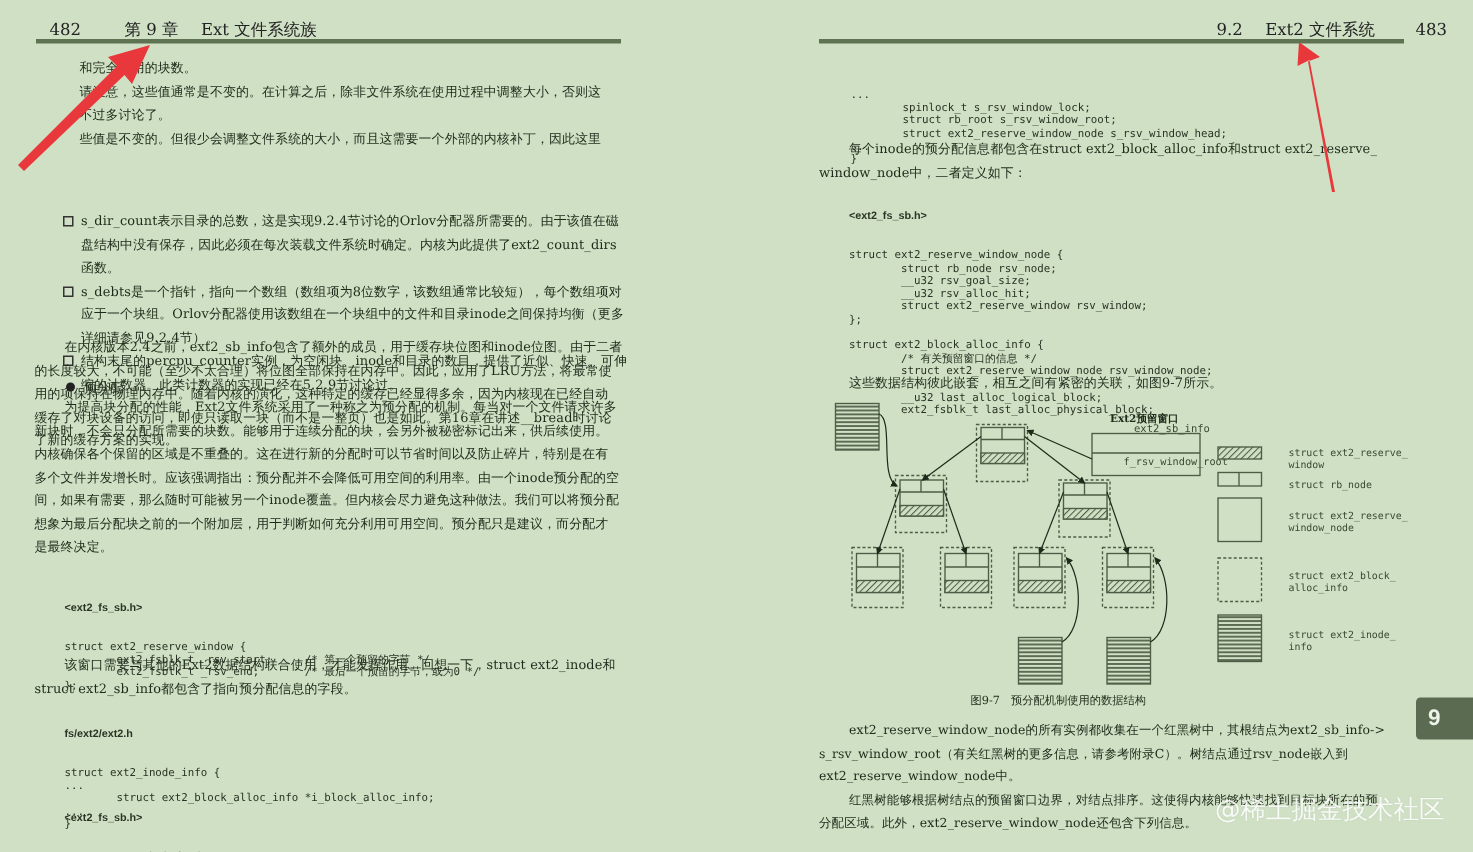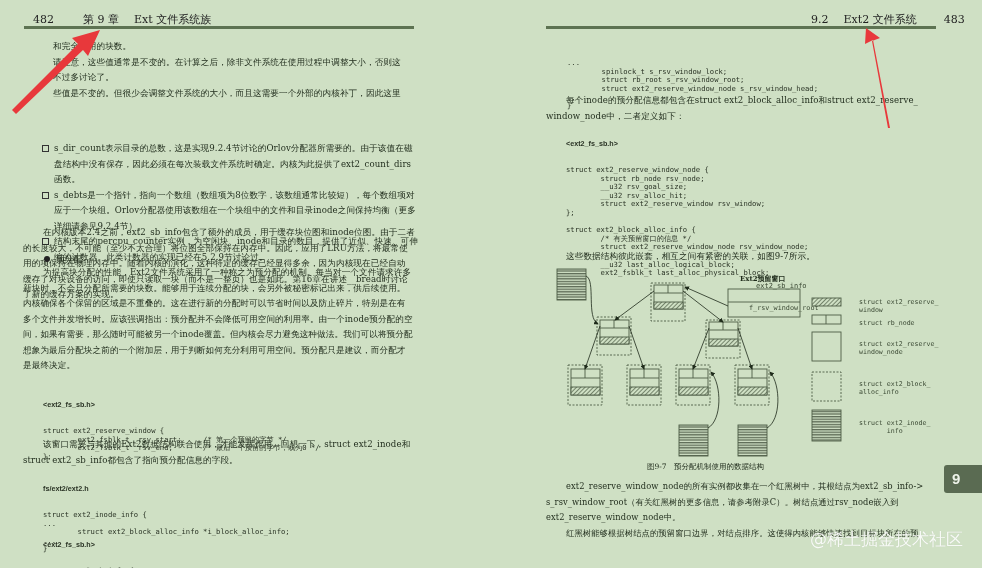--- a/index.html
+++ b/index.html
@@ -151,30 +151,31 @@
   <div class="legend-txt" style="left:250px;top:280px;font-size:7px;">ext2_sb_info</div>
   <div class="legend-txt" style="left:243px;top:302px;font-size:6.8px;">f_rsv_window_root</div>
 
   <div class="legend-txt" style="left:353px;top:296px;">struct ext2_reserve_
 window</div>
   <div class="legend-txt" style="left:353px;top:317px;">struct rb_node</div>
   <div class="legend-txt" style="left:353px;top:338px;">struct ext2_reserve_
 window_node</div>
   <div class="legend-txt" style="left:353px;top:378px;">struct ext2_block_
 alloc_info</div>
-  <div class="legend-txt" style="left:353px;top:417px;text-align:center;">struct ext2_inode_
+  <div class="legend-txt" style="left:353px;top:417px;">struct ext2_inode_
 info</div>
 
   <div class="cap" style="left:156px;top:460px;font-size:7.5px;">图9-7　预分配机制使用的数据结构</div>
 
   <div class="txt" style="left:55px;top:477px;font-size:8.3px;">
     <div style="padding-left:20px">ext2_reserve_window_node的所有实例都收集在一个红黑树中，其根结点为ext2_sb_info-&gt;</div>
     <div>s_rsv_window_root（有关红黑树的更多信息，请参考附录C）。树结点通过rsv_node嵌入到</div>
     <div>ext2_reserve_window_node中。</div>
     <div style="padding-left:20px">红黑树能够根据树结点的预留窗口边界，对结点排序。这使得内核能够快速找到目标块所在的预</div>
+    <div>分配区域。此外，ext2_reserve_window_node还包含下列信息。</div>
   </div>
 </div>
 
 <svg style="position:absolute;left:0;top:0;" width="982" height="568">
   <defs>
     <pattern id="hatch" width="3" height="3" patternUnits="userSpaceOnUse" patternTransform="rotate(45)">
       <rect width="3" height="3" fill="#cfe0c4"></rect>
       <line x1="0" y1="0" x2="0" y2="3" stroke="#4c5c45" stroke-width="1.4"></line>
     </pattern>
     <pattern id="hlines" width="4" height="2.6" patternUnits="userSpaceOnUse">

